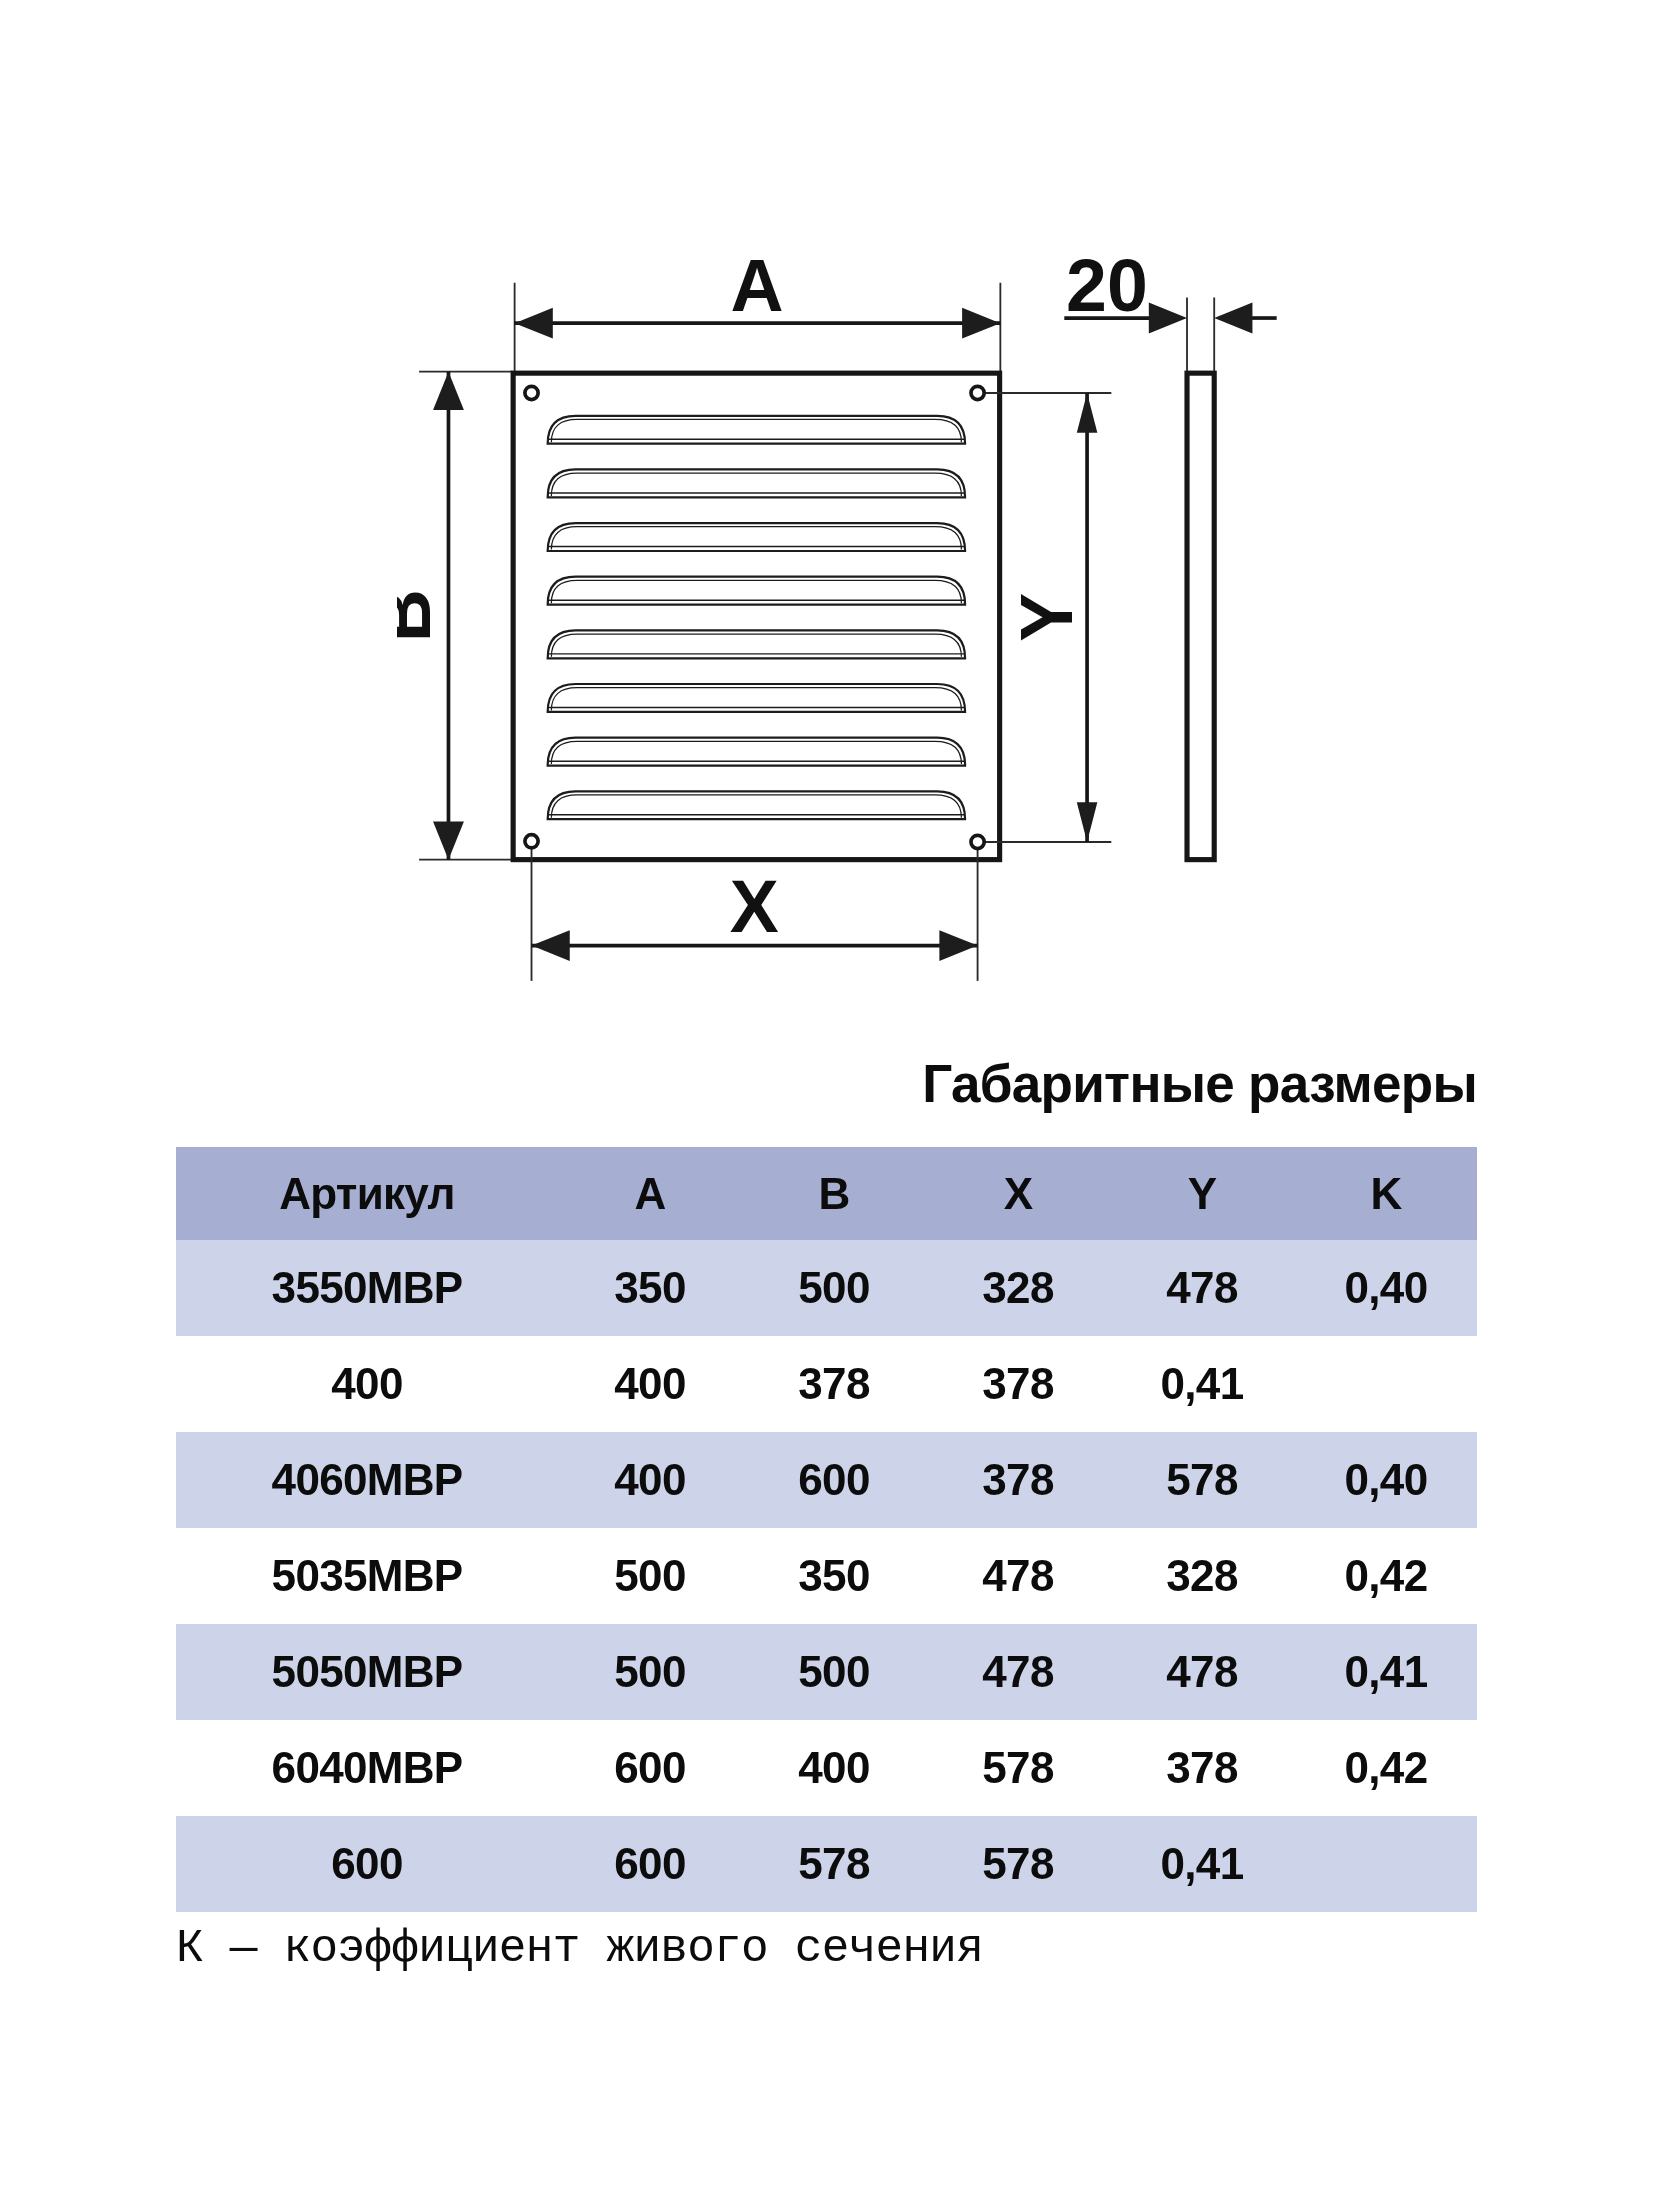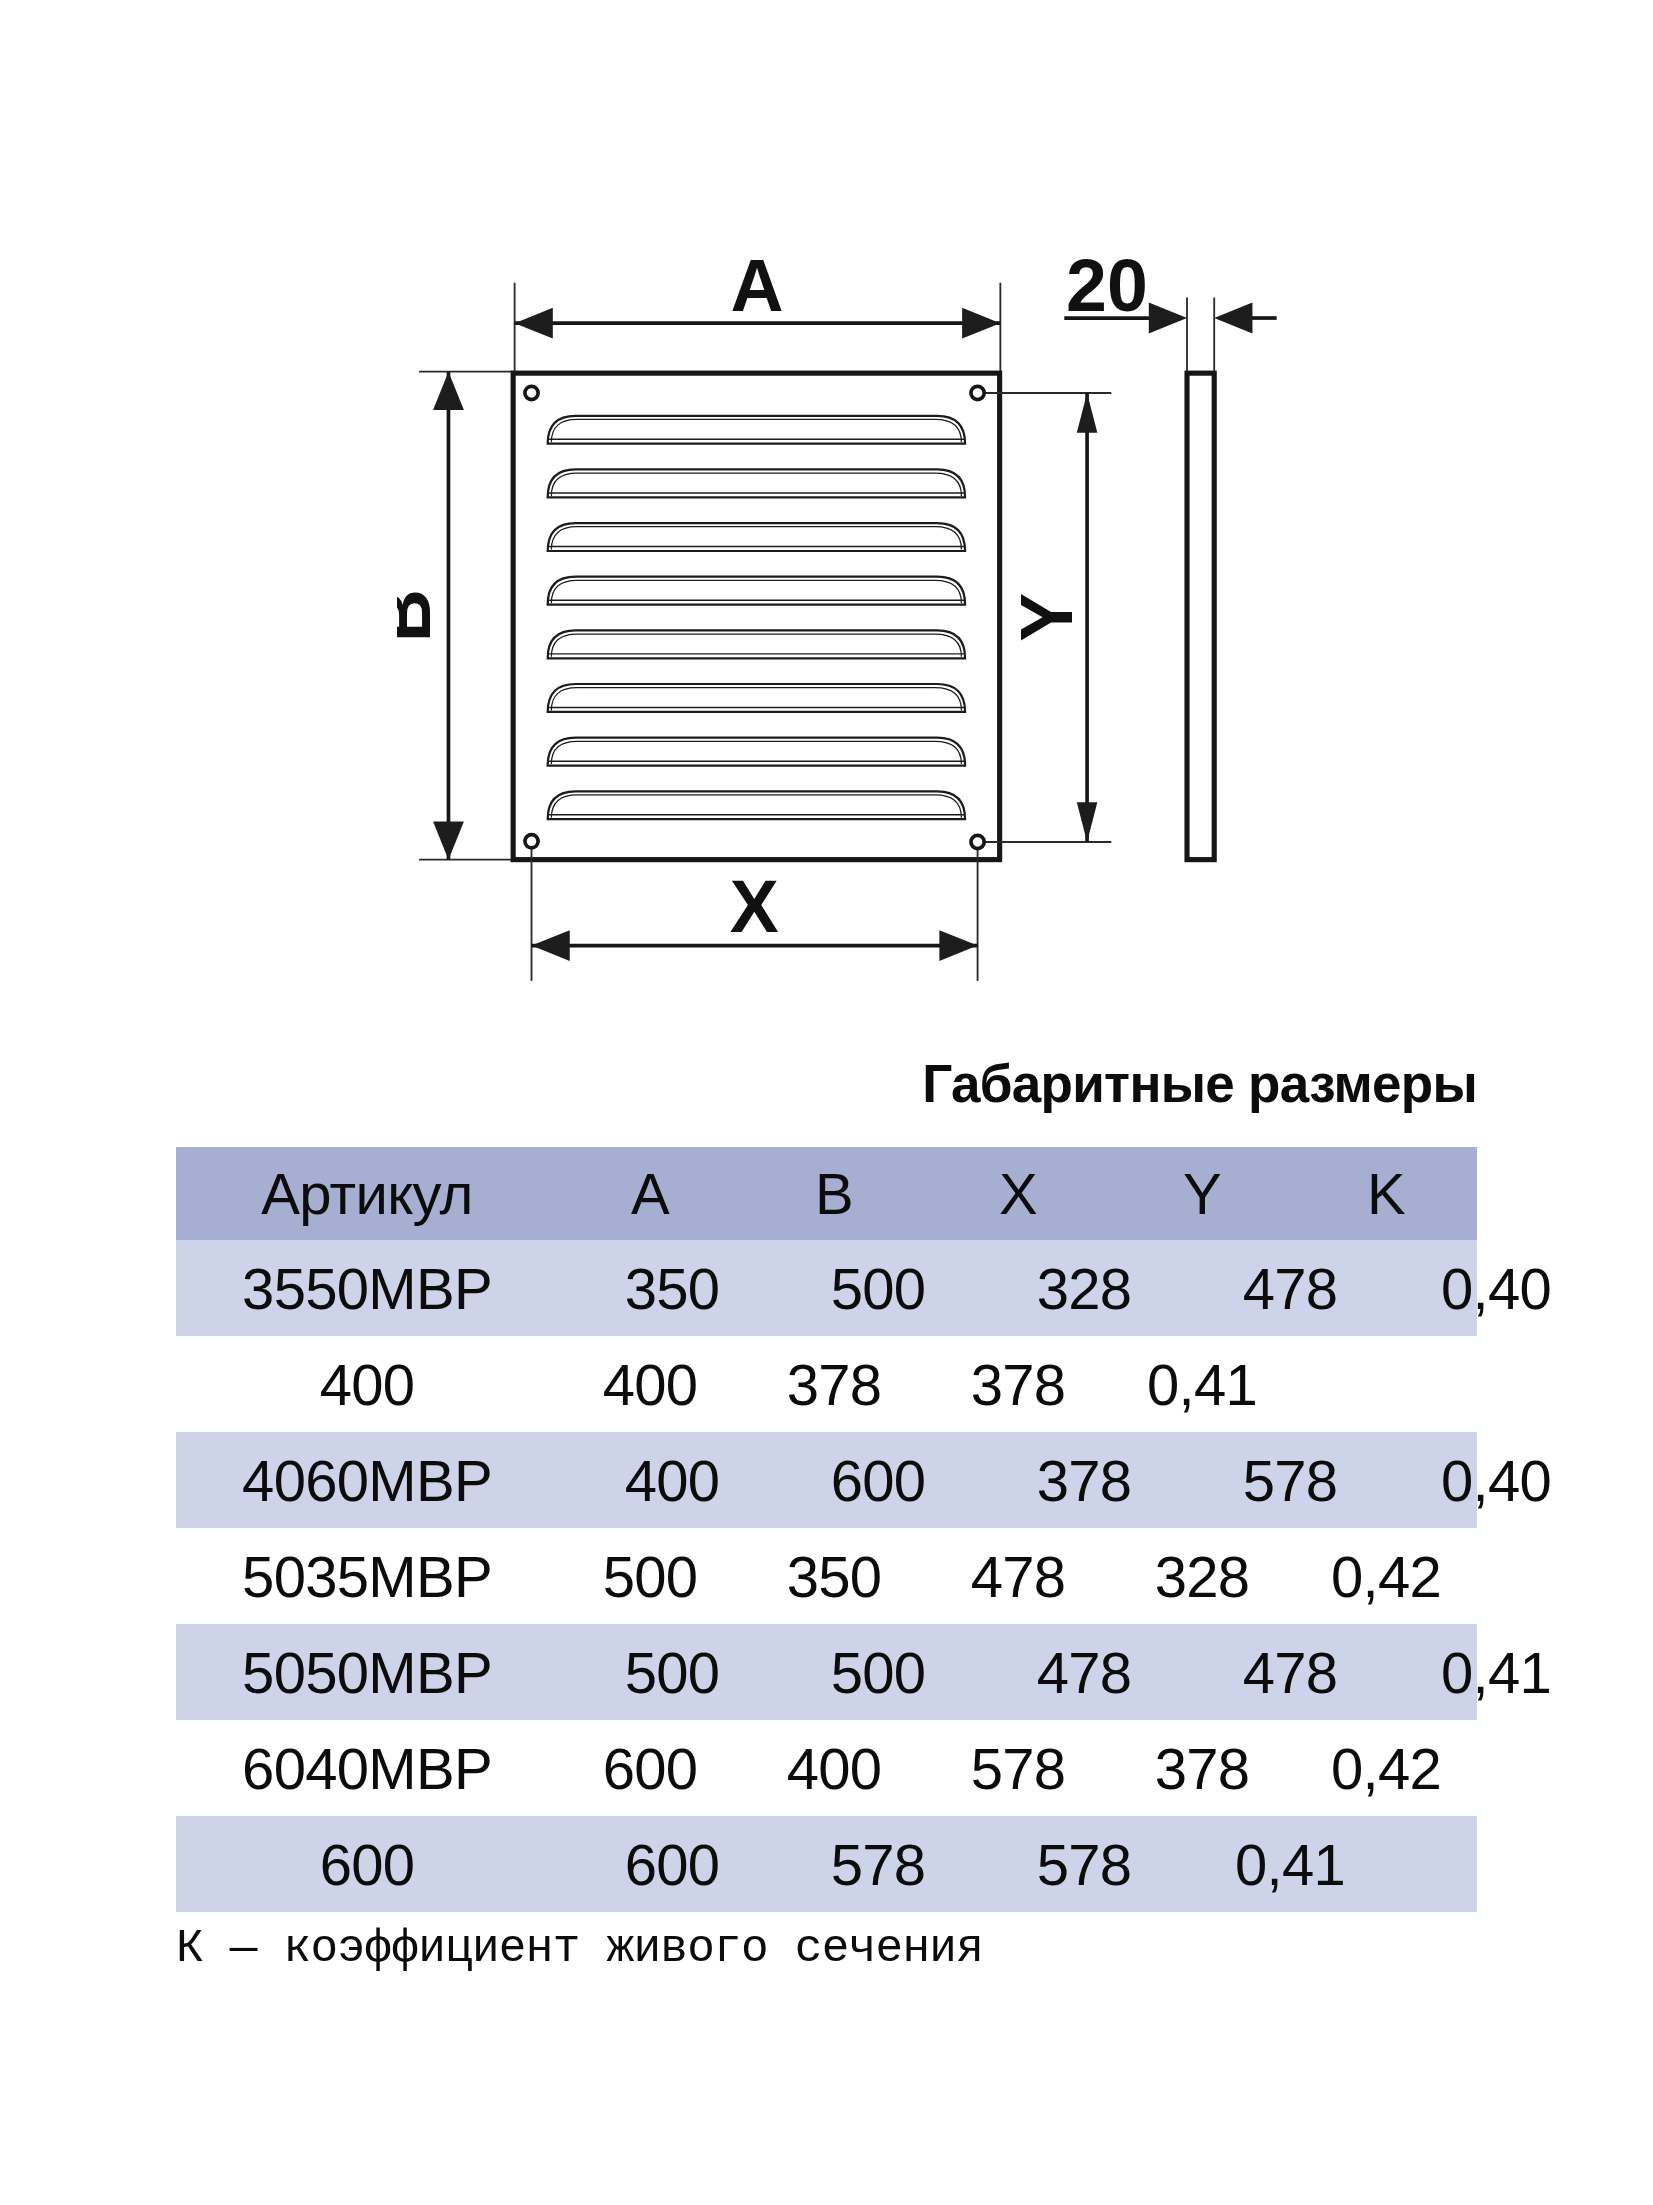--- a/index.html
+++ b/index.html
@@ -50,27 +50,27 @@
     left: 176px;
     top: 1147px;
     width: 1301px;
   }
   .t-row {
     display: grid;
     grid-template-columns: 382px 184px 184px 184px 184px 184px;
     height: 96px;
   }
   .t-row.head { height: 93px; background: #a6afd2; }
-  .t-row.alt  { background: #cdd3e8; gap: 22px; }
+  .t-row.alt  { background: #cdd3e8; }
   .t-cell {
     display: flex;
     align-items: center;
     justify-content: center;
-    font-size: 58px;
-    font-weight: normal;
+    font-size: 44px;
+    font-weight: bold;
     letter-spacing: -0.7px;
     text-align: center;
   }
   .footnote {
     position: absolute;
     left: 176px;
     top: 1926px;
     font-size: 46px;
     font-weight: normal;
     line-height: 1;

